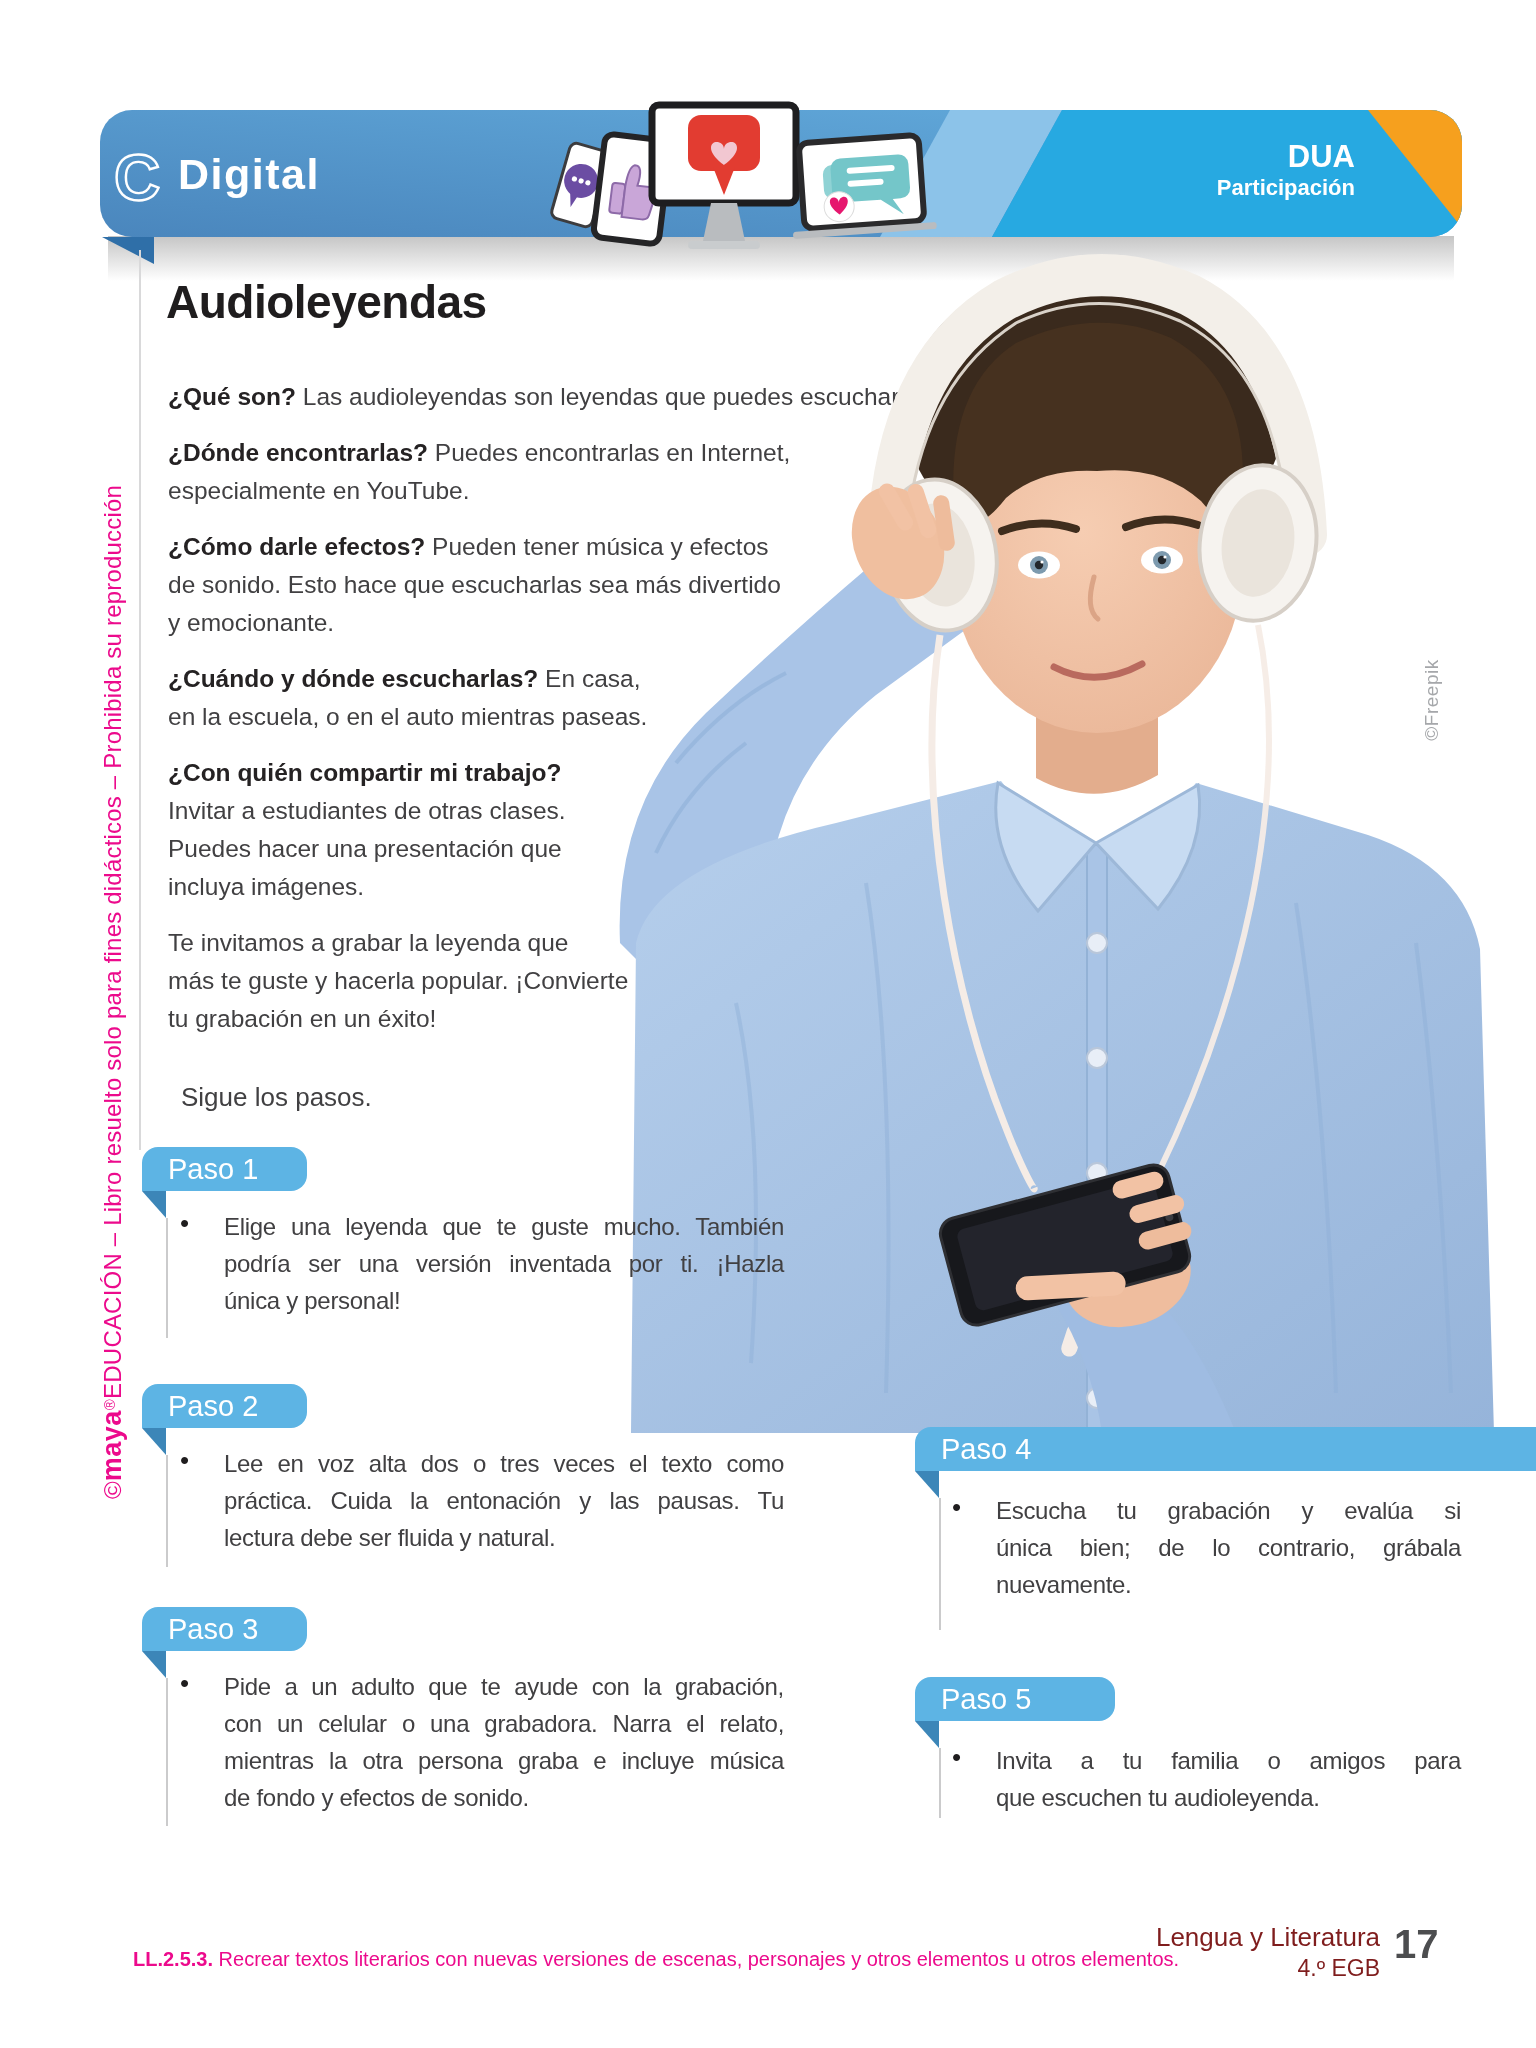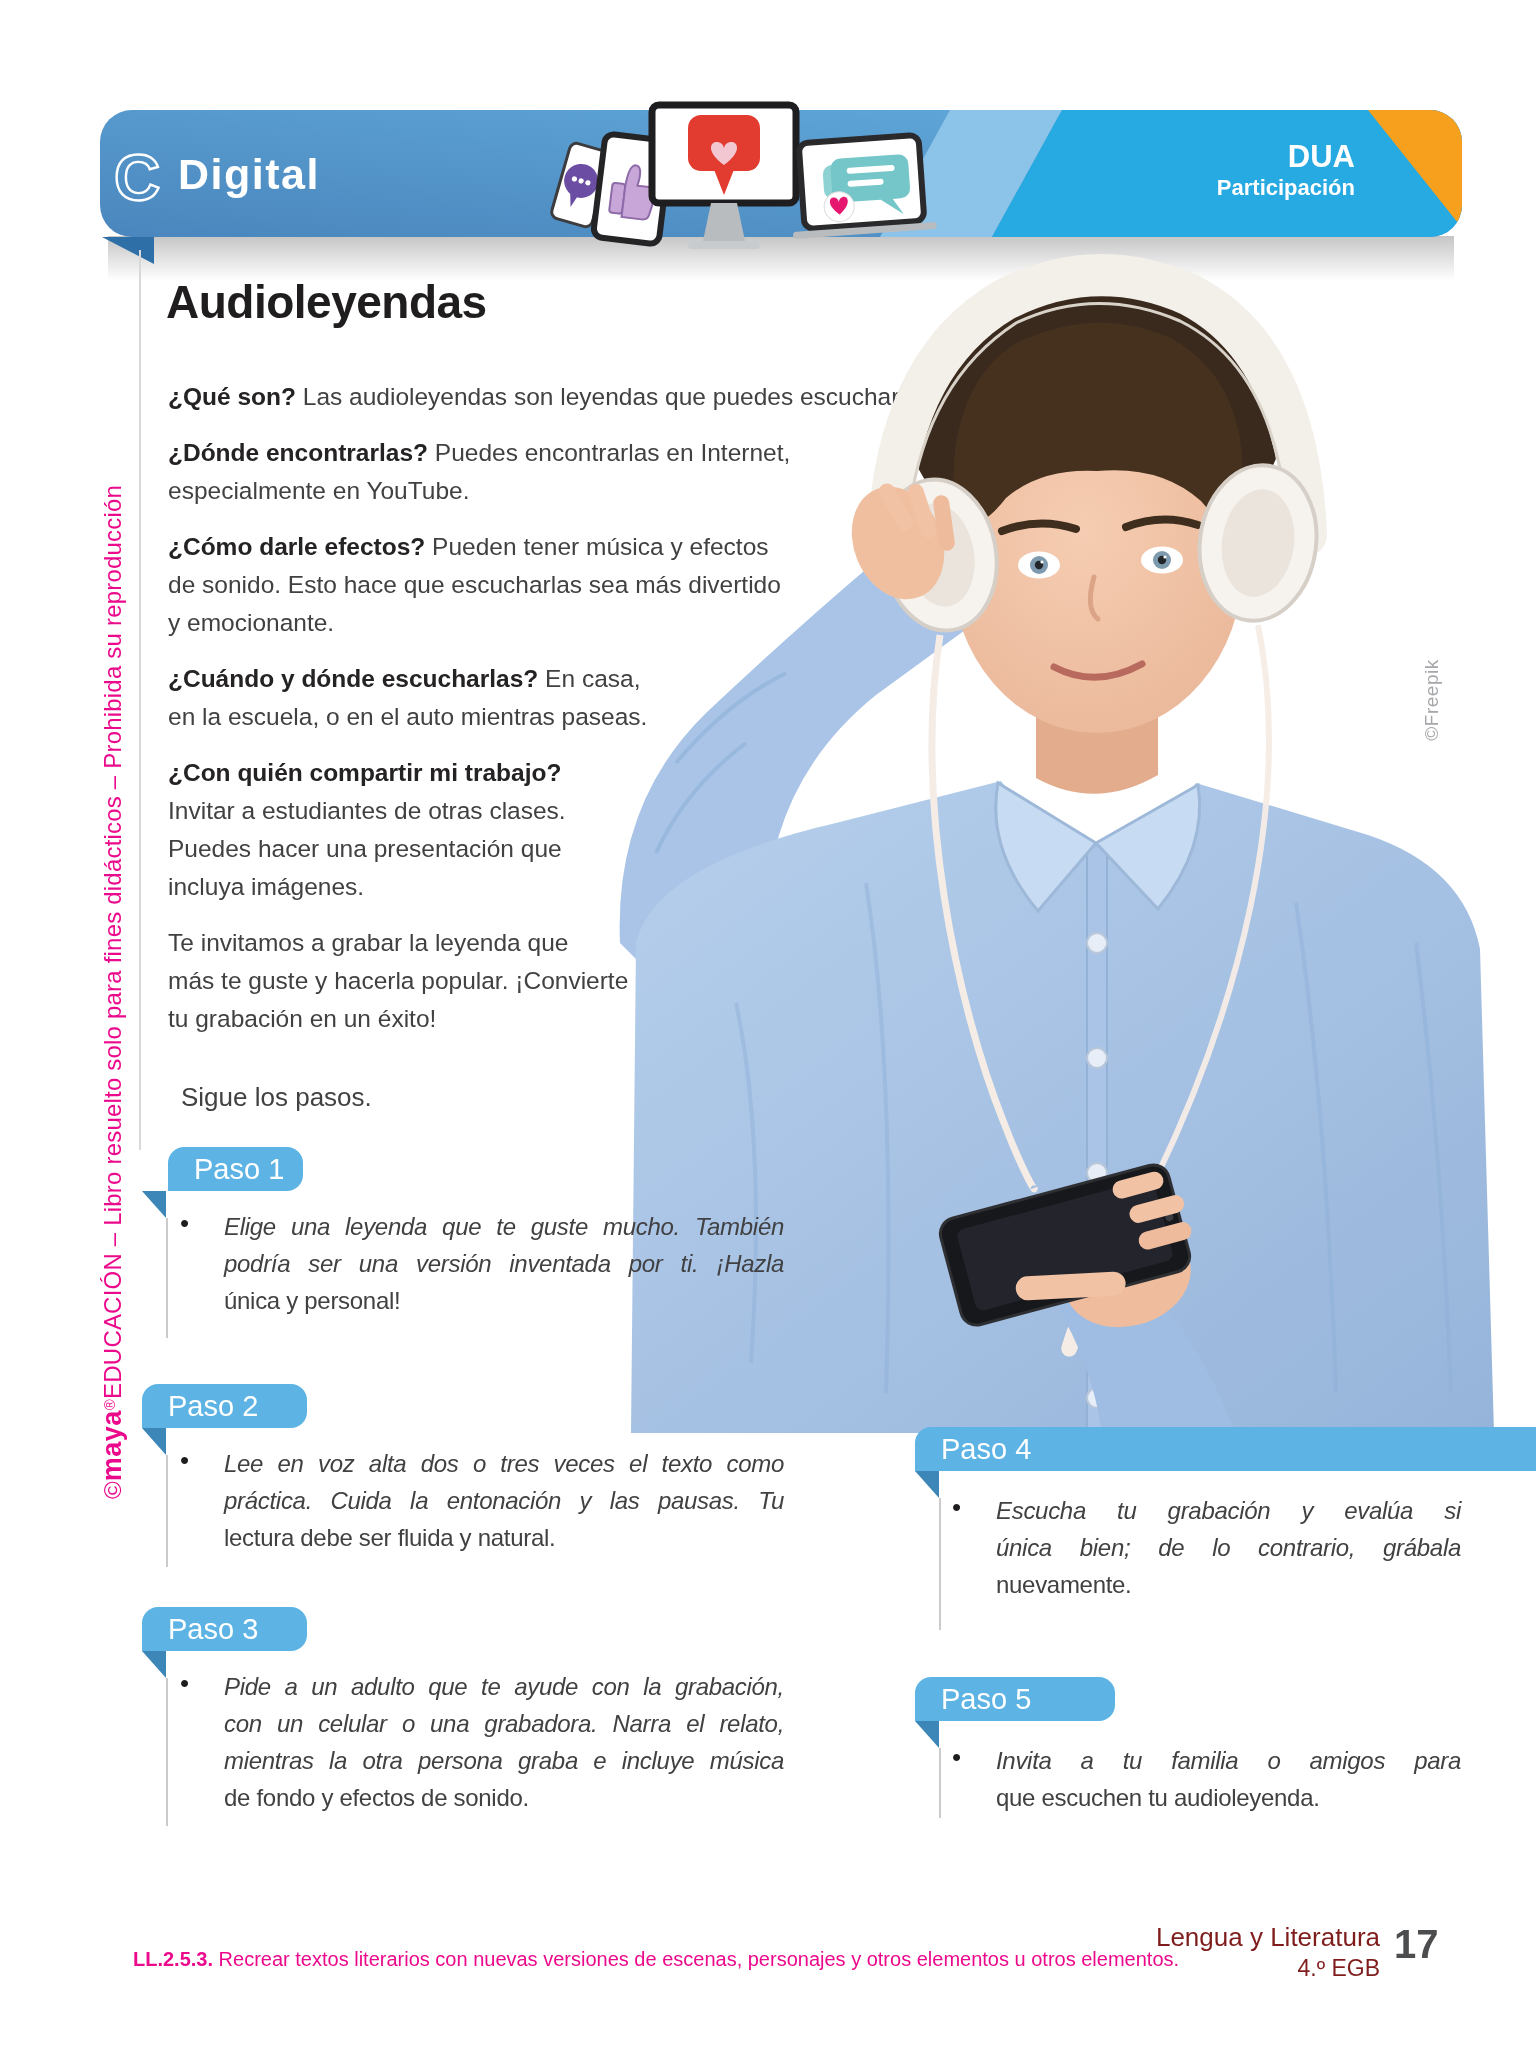--- a/index.html
+++ b/index.html
@@ -33,21 +33,21 @@
   .sigue{left:181px;top:1082px;font-size:26px;color:#414042;}
 
   
   .step-box{height:44px;background:#5db4e4;border-radius:16px 16px 16px 0;
     color:#ffffff;font-size:29px;line-height:44px;padding-left:26px;box-sizing:border-box;z-index:5;}
   .step-fold{width:0;height:0;border-top:27px solid #3c86b8;border-left:24px solid transparent;z-index:4;}
   .step-conn{width:2px;background:#cbcbcc;z-index:3;}
   .step-body{z-index:5;}
   .bullet{position:absolute;left:0;top:0;font-size:26px;color:#1f1d1e;}
   .step-lines{margin-left:44px;font-size:24px;line-height:37px;letter-spacing:-.3px;color:#414042;}
-  .jline{text-align:justify;text-align-last:justify;font-style:italic;}
+  .jline{text-align:justify;text-align-last:justify;}
   .lline{text-align:left;}
   .w-left{width:560px;}
   .w-right{width:465px;}
 
   
   .boy-svg{left:536px;top:243px;width:1000px;height:1190px;z-index:1;}
   .photo-credit{left:1432px;top:700px;transform:translate(-50%,-50%) rotate(-90deg);
     white-space:nowrap;color:#a5a7aa;font-size:19px;letter-spacing:.5px;z-index:2;}
 
   
@@ -241,21 +241,21 @@
 Invitar a estudiantes de otras clases.
 Puedes hacer una presentación que
 incluya imágenes.</span></p>
     <p class="invitation">Te invitamos a grabar la leyenda que
 más te guste y hacerla popular. ¡Convierte
 tu grabación en un éxito!</p>
   </div>
 
   <div class="abs sigue">Sigue los pasos.</div>
 
-  <div class="abs step-box" style="left:142px;top:1147px;width:135px;margin-left:26px;"><span>Paso 1</span></div>
+  <div class="abs step-box" style="left:142px;top:1147px;width:165px;"><span>Paso 1</span></div>
   <div class="abs step-fold" style="left:142px;top:1191px;"></div>
   <div class="abs step-conn" style="left:166px;top:1218px;height:120px;"></div>
   <div class="abs step-body" style="left:180px;top:1208px;">
     <span class="bullet">•</span>
     <div class="step-lines w-left">
       <div class="jline">Elige una leyenda que te guste mucho. También</div>
       <div class="jline">podría ser una versión inventada por ti. ¡Hazla</div>
       <div class="lline">única y personal!</div>
     </div>
   </div>

